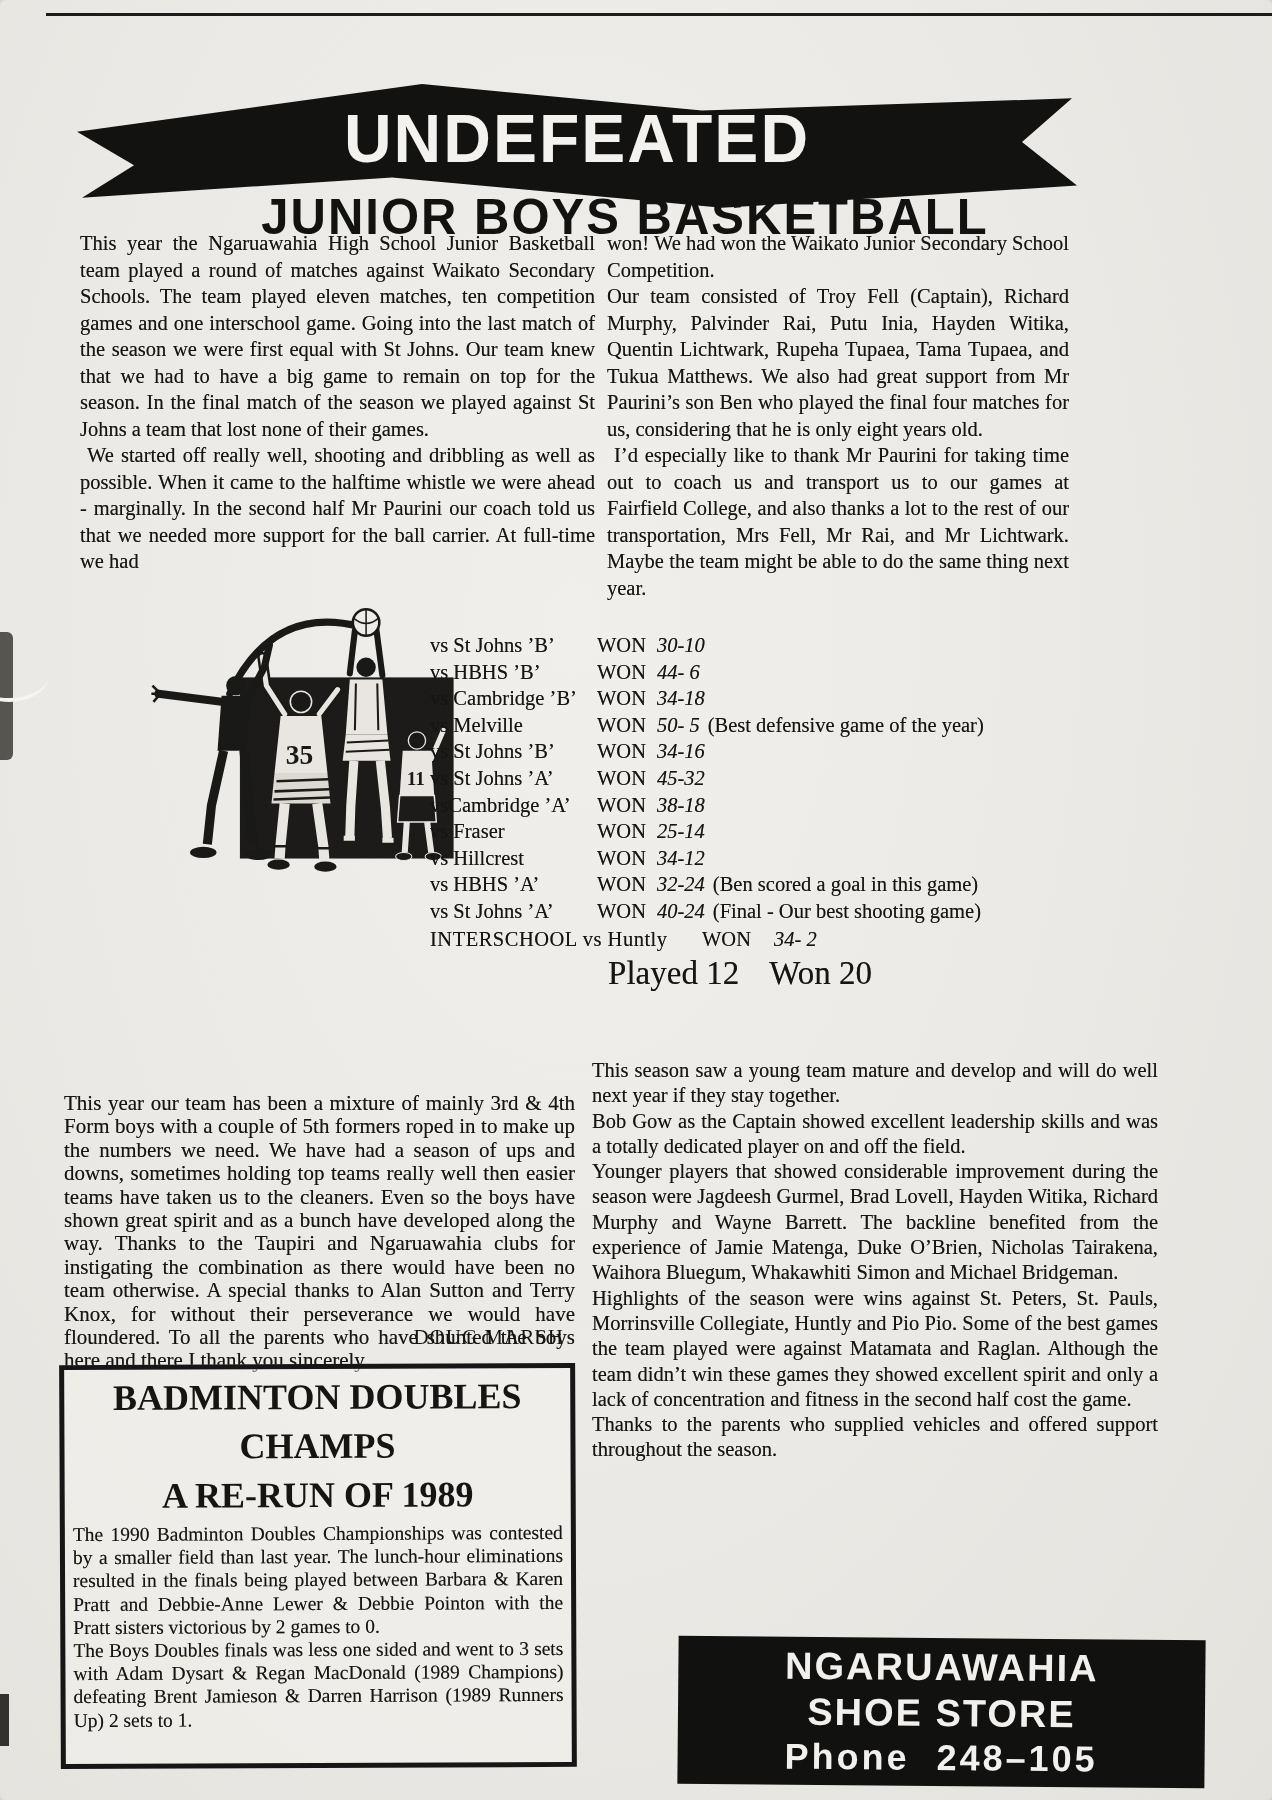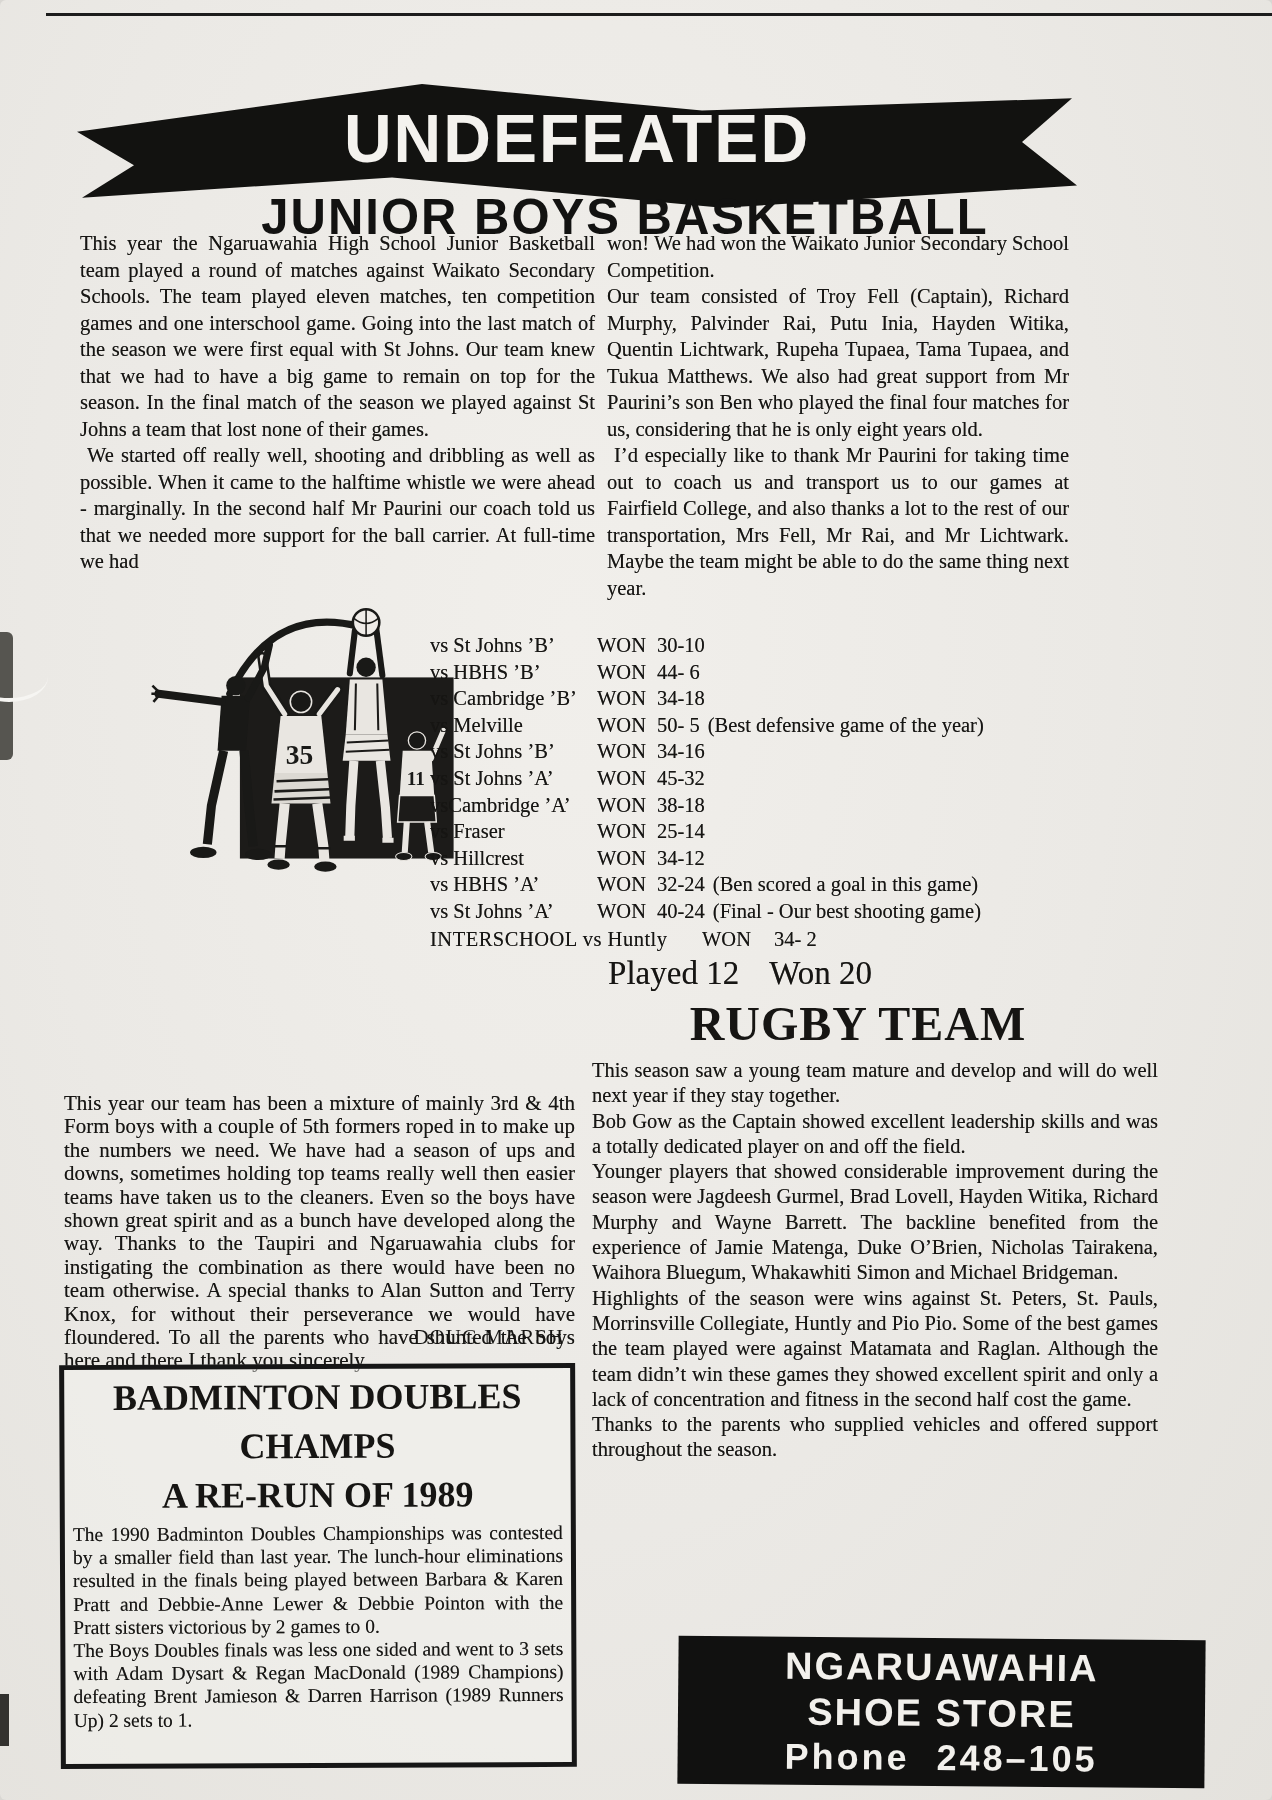--- a/index.html
+++ b/index.html
@@ -40,21 +40,21 @@
   .col-bb-left{left:80px;top:230px;width:515px;}
   .col-bb-right{left:607px;top:230px;width:462px;}
   .indent-sm{text-indent:7px;}
 
   
   .results{position:absolute;left:430px;top:632px;width:680px;font-size:20.5px;
     text-shadow:0 0 .5px rgba(22,21,19,.55);}
   .r-row{display:flex;line-height:26.6px;}
   .r-opp{width:167px;flex:0 0 auto;white-space:nowrap;}
   .r-won{width:60px;flex:0 0 auto;}
-  .r-score{white-space:pre;flex:0 0 auto;}
+  .r-score{white-space:pre;flex:0 0 auto;font-style:italic;}
   .r-note{margin-left:8px;white-space:nowrap;}
   .r-inter{display:flex;line-height:27px;margin-top:1px;}
   .ri-label{width:272px;flex:0 0 auto;letter-spacing:.5px;}
   .ri-won{width:72px;flex:0 0 auto;}
   .r-summary{margin-top:5px;width:620px;display:flex;justify-content:center;gap:30px;
     font-size:33px;line-height:30px;}
 
   
   .illus{position:absolute;left:150px;top:596px;width:306px;height:290px;}
   .illus svg{width:100%;height:100%;}
@@ -257,21 +257,20 @@
   <div class="bad-box">
     <div class="bad-title">BADMINTON DOUBLES</div>
     <div class="bad-title">CHAMPS</div>
     <div class="bad-title">A RE-RUN OF 1989</div>
     <div class="bad-body">
       <p>The 1990 Badminton Doubles Championships was contested by a smaller field than last year.  The lunch-hour eliminations resulted in the finals being played between Barbara &amp; Karen Pratt and Debbie-Anne Lewer &amp; Debbie Pointon with the Pratt sisters victorious by 2 games to 0.</p>
       <p>The Boys Doubles finals was less one sided and went to 3 sets with Adam Dysart &amp; Regan MacDonald (1989 Champions) defeating Brent Jamieson &amp; Darren Harrison (1989 Runners Up) 2 sets to 1.</p>
     </div>
   </div>
 
-  <div class="rugby-title">RUGBY TEAM</div>
   <div class="body-text col-rugby">
     <p>This season saw a young team mature and develop and will do well next year if they stay together.</p>
     <p>Bob Gow as the Captain showed excellent leadership skills and was a totally dedicated player on and off the field.</p>
     <p>Younger players that showed considerable improvement during the season were Jagdeesh Gurmel, Brad Lovell, Hayden Witika, Richard Murphy and Wayne Barrett.  The backline benefited from the experience of Jamie Matenga, Duke O’Brien, Nicholas Tairakena, Waihora Bluegum, Whakawhiti Simon and Michael Bridgeman.</p>
     <p>Highlights of the season were wins against St. Peters, St. Pauls, Morrinsville Collegiate, Huntly and Pio Pio. Some of the best games the team played were against Matamata and Raglan.  Although the team didn’t win these games they showed excellent spirit and only a lack of concentration and fitness in the second half cost the game.</p>
     <p>Thanks to the parents who supplied vehicles and offered support throughout the season.</p>
   </div>
 
   <div class="ad">
     <div class="ad-line1">NGARUAWAHIA</div>

